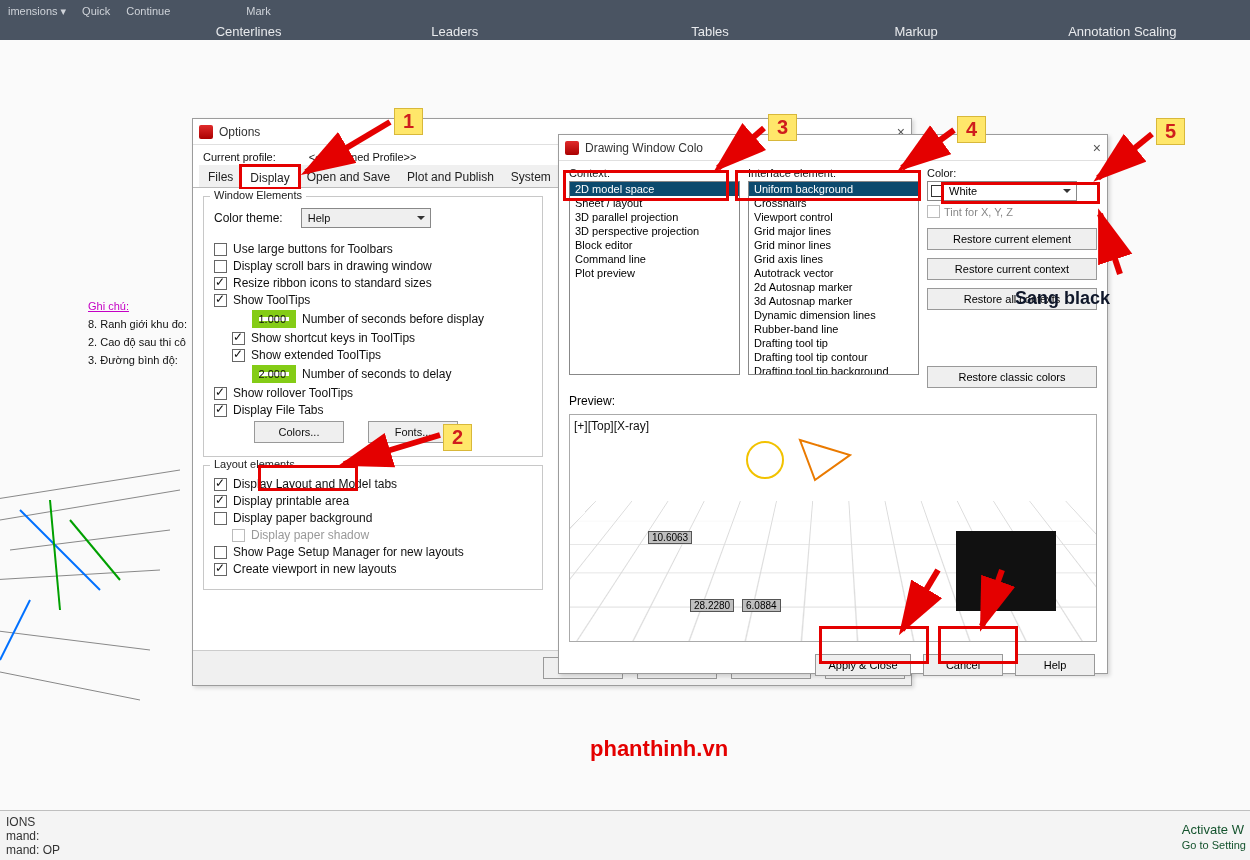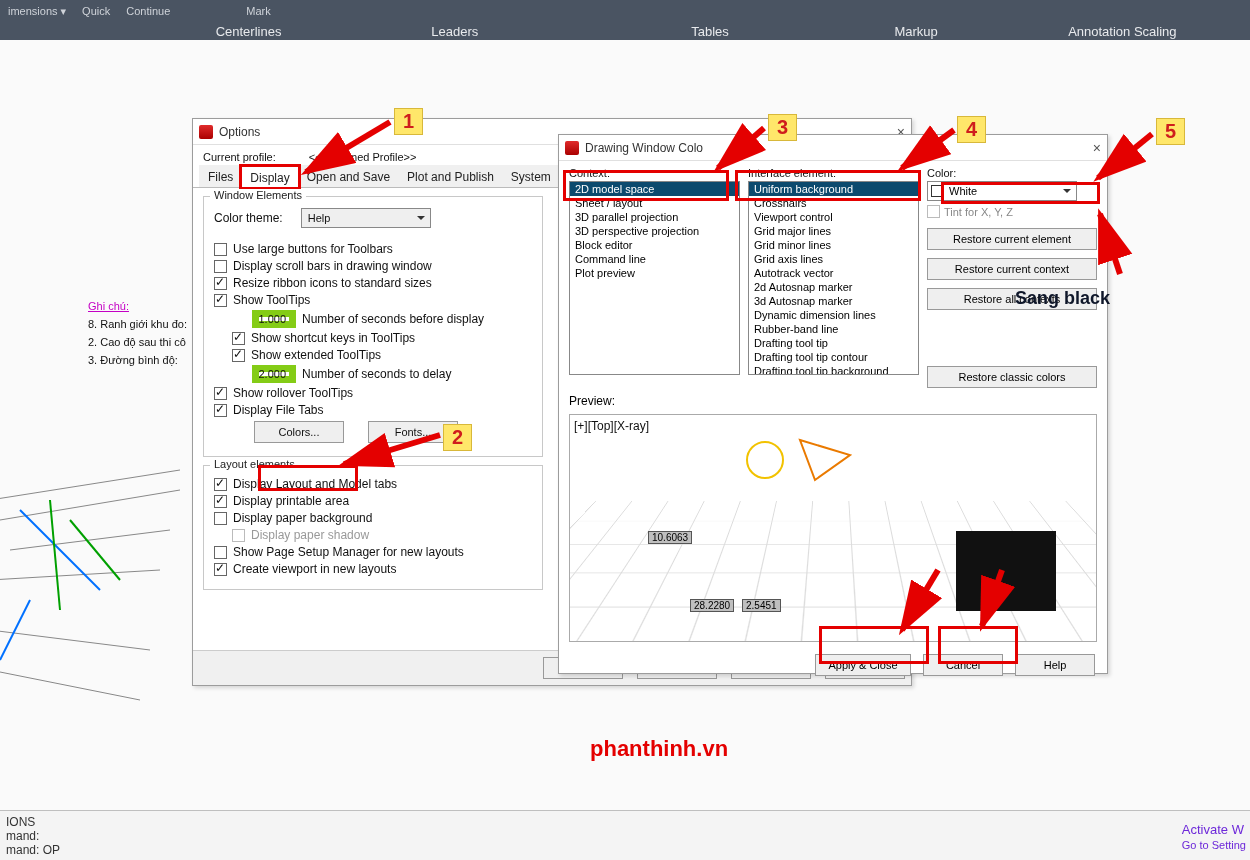--- a/index.html
+++ b/index.html
@@ -12,21 +12,21 @@
 .ribbon-panel span { text-align: center; }
 .rp1 { width: 160px; } .rp2 { width: 260px; } .rp3 { width: 260px; } .rp4 { width: 160px; } .rp5 { width: 260px; }
 
 
 .canvas-bg { position: absolute; top: 40px; left: 0; right: 0; bottom: 0; background: #fafafa; }
 .ghi-chu { position: absolute; left: 88px; top: 260px; font-size: 11px; color: #111; }
 .ghi-chu .title { color: #c400c4; text-decoration: underline; margin-bottom: 6px; display: inline-block; }
 .ghi-chu div { margin-bottom: 6px; }
 .sketch { position: absolute; left: -20px; top: 420px; width: 220px; height: 250px; }
 .cmd-line { position: absolute; left: 0; bottom: 0; width: 100%; height: 50px; background: #f4f4f4; border-top: 1px solid #bfbfbf; font-family: Consolas, monospace; font-size: 12px; padding: 4px 6px; color: #333; }
-.activate { position: absolute; right: 4px; bottom: 8px; color: #6d28d9; font-size: 13px; text-align: left; }
+.activate { position: absolute; right: 4px; bottom: 8px; color: #14532d; font-size: 13px; text-align: left; }
 .activate small { font-size: 11px; }
 
 
 .dialog { position: absolute; background: #fff; border: 1px solid #9c9c9c; box-shadow: 2px 2px 4px rgba(0,0,0,0.15); }
 .options { left: 192px; top: 118px; width: 720px; height: 568px; }
 .titlebar { height: 26px; display: flex; align-items: center; gap: 6px; padding: 0 6px; font-size: 12px; color: #333; border-bottom: 1px solid #e0e0e0; }
 .titlebar .close { margin-left: auto; font-size: 14px; color: #555; cursor: pointer; }
 .a-logo { width: 14px; height: 14px; background: linear-gradient(#e02b2b,#a00); border-radius: 2px; display: inline-block; }
 
 .profile-row { padding: 6px 10px 2px; font-size: 11px; color: #111; }
@@ -314,21 +314,21 @@
   <div class="preview-area">
     <div class="underlay-text" style="position:absolute;left:4px;top:4px">[+][Top][X-ray]</div>
     <div class="grid-bg"></div>
     <div class="cube"></div>
     <svg style="position:absolute;left:170px;top:10px" width="120" height="70">
       <circle cx="25" cy="35" r="18" fill="none" stroke="#f2c200" stroke-width="2"></circle>
       <path d="M60 15 L110 30 L75 55 Z" fill="none" stroke="#ea7a00" stroke-width="2"></path>
     </svg>
     <div class="dim-lbl" style="left:78px;top:116px">10.6063</div>
     <div class="dim-lbl" style="left:120px;top:184px">28.2280</div>
-    <div class="dim-lbl" style="left:172px;top:184px">2.5451</div>
+    <div class="dim-lbl" style="left:172px;top:184px">6.0884</div>
   </div>
 
   <div class="btn-row" style="padding:6px 12px 10px">
     <span class="btn" style="min-width:96px">Apply &amp; Close</span>
     <span class="btn">Cancel</span>
     <span class="btn">Help</span>
   </div>
 </div>
 
 <div class="hl" style="left:563px;top:170px;width:166px;height:31px"></div>

